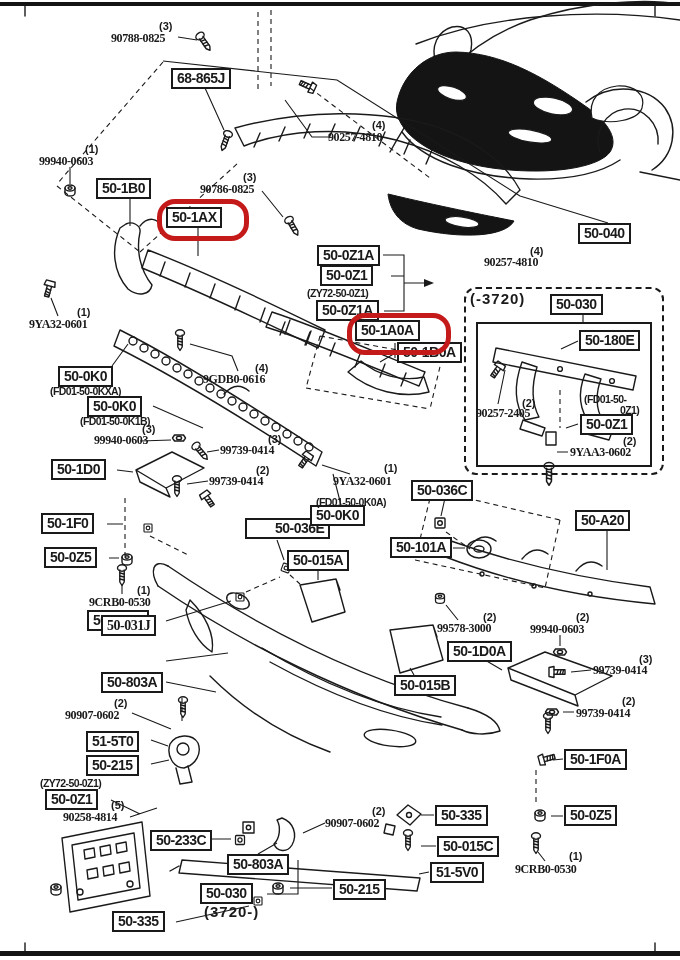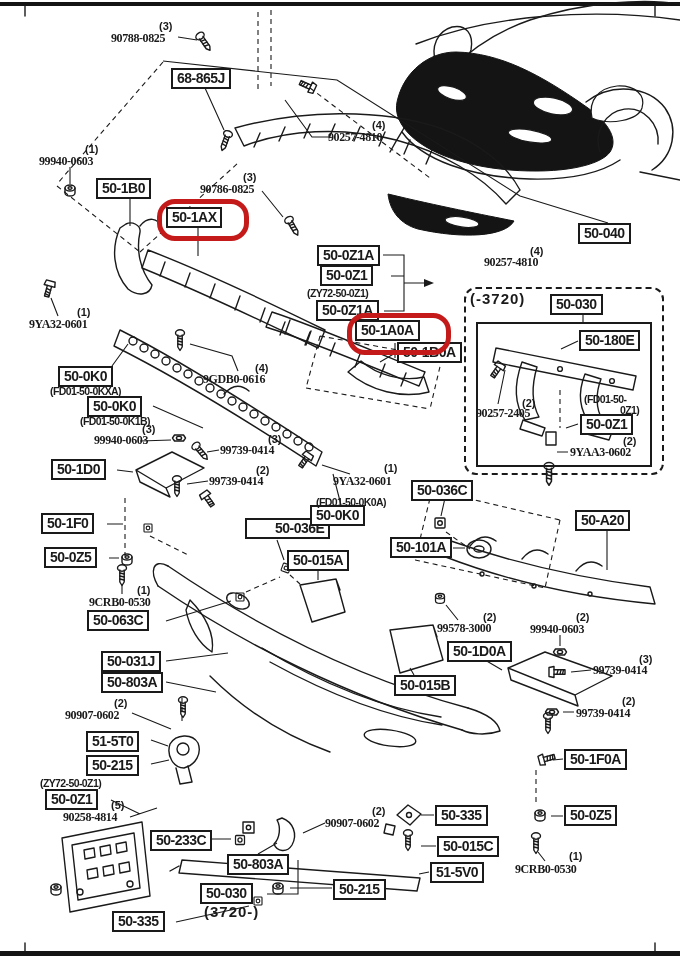--- a/index.html
+++ b/index.html
@@ -259,21 +259,21 @@
   <div class="bx" style="left:87px;top:610px;text-align:center;">50-063C</div>
   <div class="bx" style="left:245px;top:518px;padding-left:28px;">50-036E</div>
   <div class="bx" style="left:310px;top:505px;">50-0K0</div>
   <div class="sb" style="left:307px;top:497px;padding-left:9px;">(FD01-50-0K0A)</div>
   <div class="bx" style="left:287px;top:550px;">50-015A</div>
   <div class="bx" style="left:411px;top:480px;">50-036C</div>
   <div class="bx" style="left:390px;top:537px;">50-101A</div>
   <div class="bx" style="left:575px;top:510px;">50-A20</div>
   <div class="bx" style="left:447px;top:641px;">50-1D0A</div>
   <div class="bx" style="left:394px;top:675px;">50-015B</div>
-  <div class="bx" style="left:101px;top:651px;">50-031J</div>
+  <div class="bx" style="left:101px;top:615px;font-family:Liberation Serif, serif;">50-031J</div>
   <div class="bx" style="left:101px;top:672px;">50-803A</div>
   <div class="bx" style="left:86px;top:731px;">51-5T0</div>
   <div class="bx" style="left:86px;top:755px;">50-215</div>
   <div class="sb" style="left:40px;top:778px;">(ZY72-50-0Z1)</div>
   <div class="bx" style="left:45px;top:789px;">50-0Z1</div>
   <div class="bx" style="left:150px;top:830px;">50-233C</div>
   <div class="bx" style="left:227px;top:854px;">50-803A</div>
   <div class="bx" style="left:200px;top:883px;">50-030</div>
   <div class="hd" style="left:204px;top:903px;">(3720-)</div>
   <div class="bx" style="left:112px;top:911px;">50-335</div>

